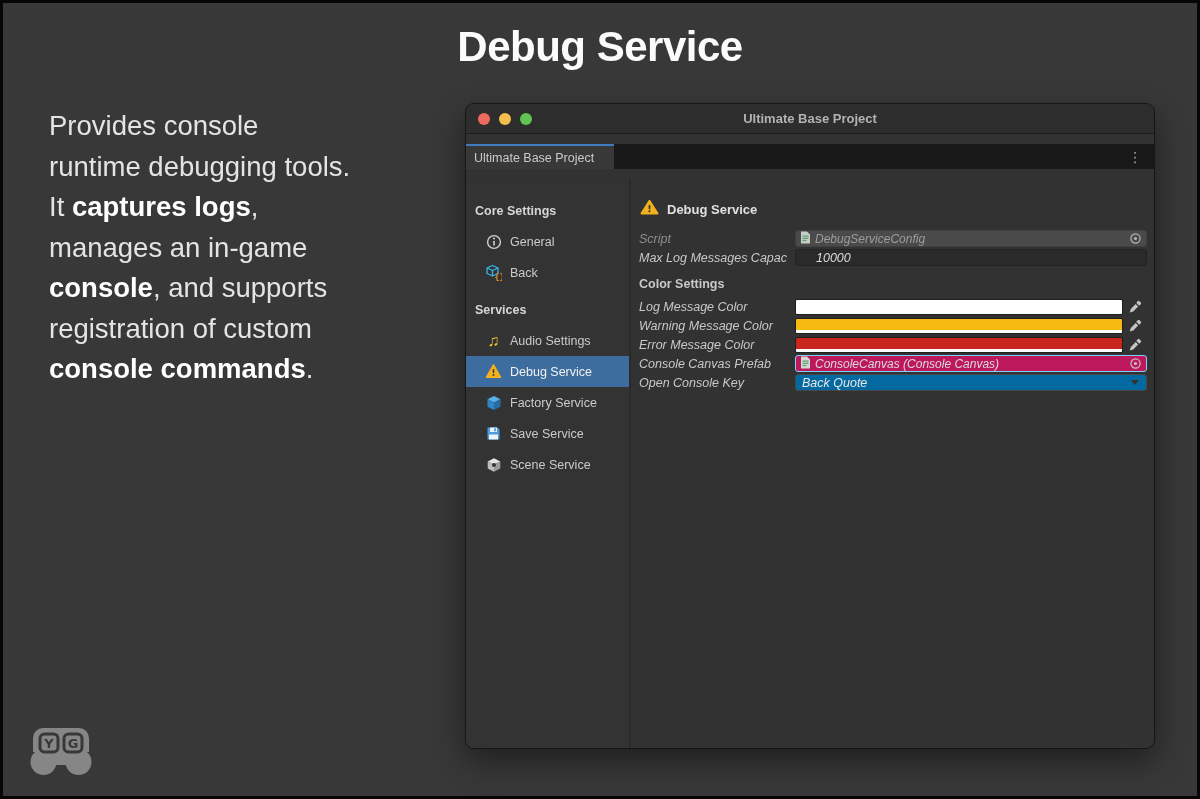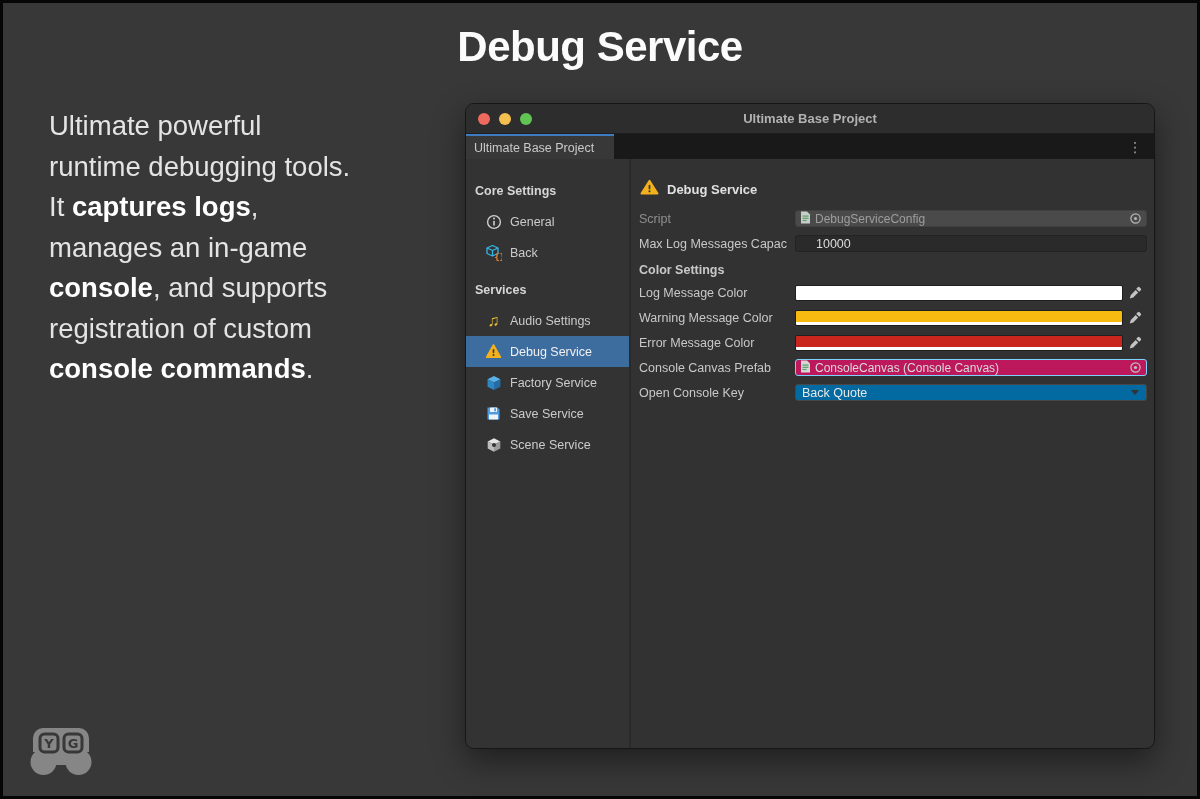--- a/index.html
+++ b/index.html
@@ -10,21 +10,21 @@
   
   .slide-title { position:absolute; top:20px; left:0; right:0; text-align:center;
     font-size:42px; font-weight:700; color:#fbfbfb; letter-spacing:-0.5px; }
   .description { position:absolute; left:46px; top:103px; font-size:27.5px; line-height:40.5px;
     color:#e4e4e4; font-weight:400; }
   .description .b { font-weight:700; color:#fff; }
 
   
   .window { position:absolute; left:462px; top:100px; width:690px; height:646px;
     background:#323232; border-radius:9px; overflow:hidden;
-    border:1px solid #161616; box-shadow:0 12px 32px rgba(0,0,0,.45); display:flex; flex-direction:column; }
+    border:1px solid #161616; box-shadow:0 12px 32px rgba(0,0,0,.45); display:flex; flex-direction:column;gap:10px; }
   .titlebar { height:30px; background:#2d2d2d; border-bottom:1px solid #1e1e1e;
     display:flex; align-items:center; position:relative; flex:0 0 auto; }
   .traffic { display:flex; gap:9px; margin-left:12px; }
   .light { width:12px; height:12px; border-radius:50%; }
   .titlebar-title { position:absolute; left:0; right:0; text-align:center;
     font-size:13px; font-weight:700; color:#b2b2b2; pointer-events:none; }
 
   .tabbar { height:25px; background:#191919; display:flex; align-items:stretch; flex:0 0 auto; position:relative; }
   .tab { width:148px; background:#383838; border-top:2px solid #3e7bbf;
     display:flex; align-items:center; padding-left:8px; font-size:12.5px; color:#c9c9c9; }
@@ -42,21 +42,21 @@
   .side-item.selected { background:#3d6c9e; color:#f1f1f1; }
   .side-icon { width:17px; height:17px; flex:0 0 auto; display:flex; align-items:center; justify-content:center; }
   .section-gap { height:6px; }
   .note-glyph { font-size:16px; color:#f2c230; line-height:1; }
 
   
   .inspector { flex:1; padding:20px 7px 0 8px; min-width:0; }
   .insp-header { display:flex; align-items:center; gap:8px; margin-bottom:10px; padding-left:1px; }
   .insp-header-title { font-size:13px; font-weight:700; color:#e0e0e0; }
 
-  .row { display:flex; align-items:center; height:17px; margin-bottom:8px; }
+  .row { display:flex; align-items:center; height:17px; margin-bottom:2px;font-style:italic; }
   .row-label { width:156px; flex:0 0 auto; font-size:12.5px; color:#c8c8c8;
     white-space:nowrap; overflow:hidden; }
   .row-label.disabled { color:#8e8e8e; }
   .subheader { font-size:12.5px; font-weight:700; color:#c9c9c9; height:16px;
     display:flex; align-items:center; margin:10px 0 6px 0; }
 
   .objfield { flex:1; height:17px; border-radius:3px; display:flex; align-items:center;
     padding:0 4px; gap:4px; font-size:12px; min-width:0; cursor:pointer; }
   .objfield.light { background:#4a4a4a; border:1px solid #404040; color:#9d9d9d; }
   .objfield.dark { background:#be185d; border:1px solid #7dd3fc; color:#dadada; }
@@ -83,21 +83,21 @@
   .logo { position:absolute; left:26px; bottom:14px; opacity:.92; }
 </style>
 </head>
 <body>
 
 <div class="page">
 
   <div class="slide-title">Debug Service</div>
 
   <div class="description">
-      <div><span>Ultimate powerful</span></div>
+      <div><span>Provides console</span></div>
       <div><span>runtime debugging tools.</span></div>
       <div><span>It </span><span class="b">captures logs</span><span>,</span></div>
       <div><span>manages an in-game</span></div>
       <div><span class="b">console</span><span>, and supports</span></div>
       <div><span>registration of custom</span></div>
       <div><span class="b">console commands</span><span>.</span></div>
     </div>
 
   <div class="window">
 

